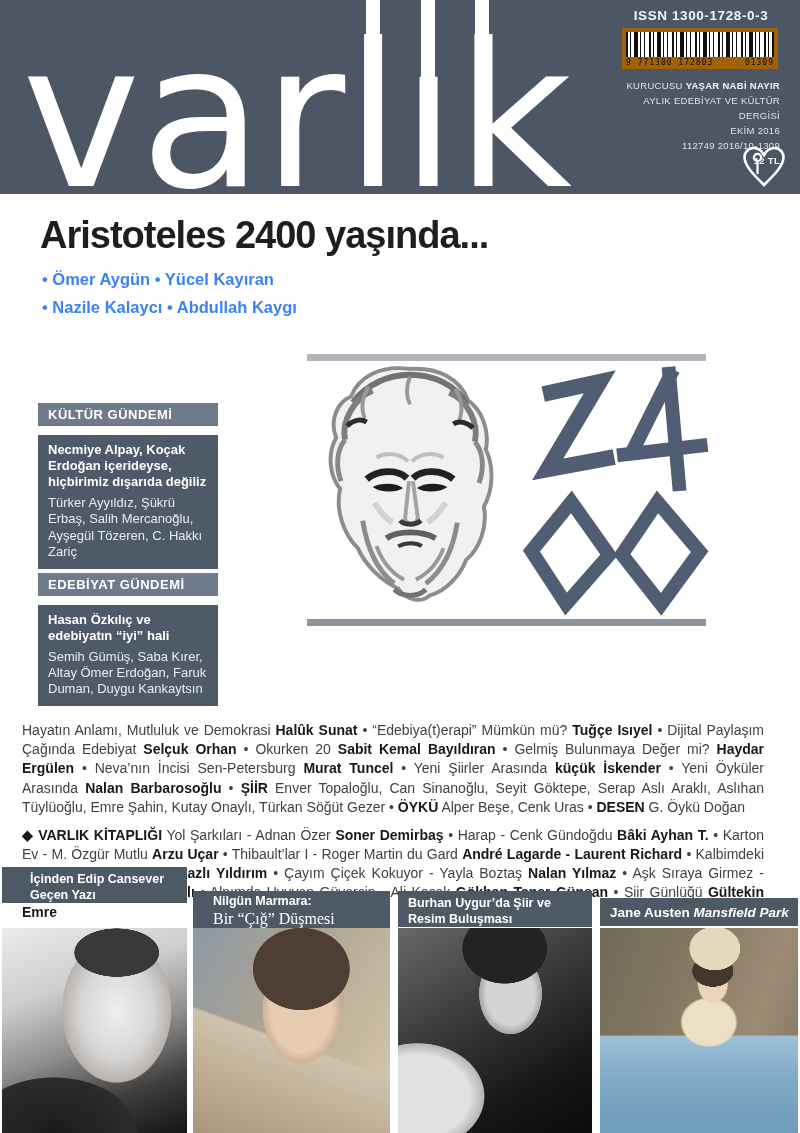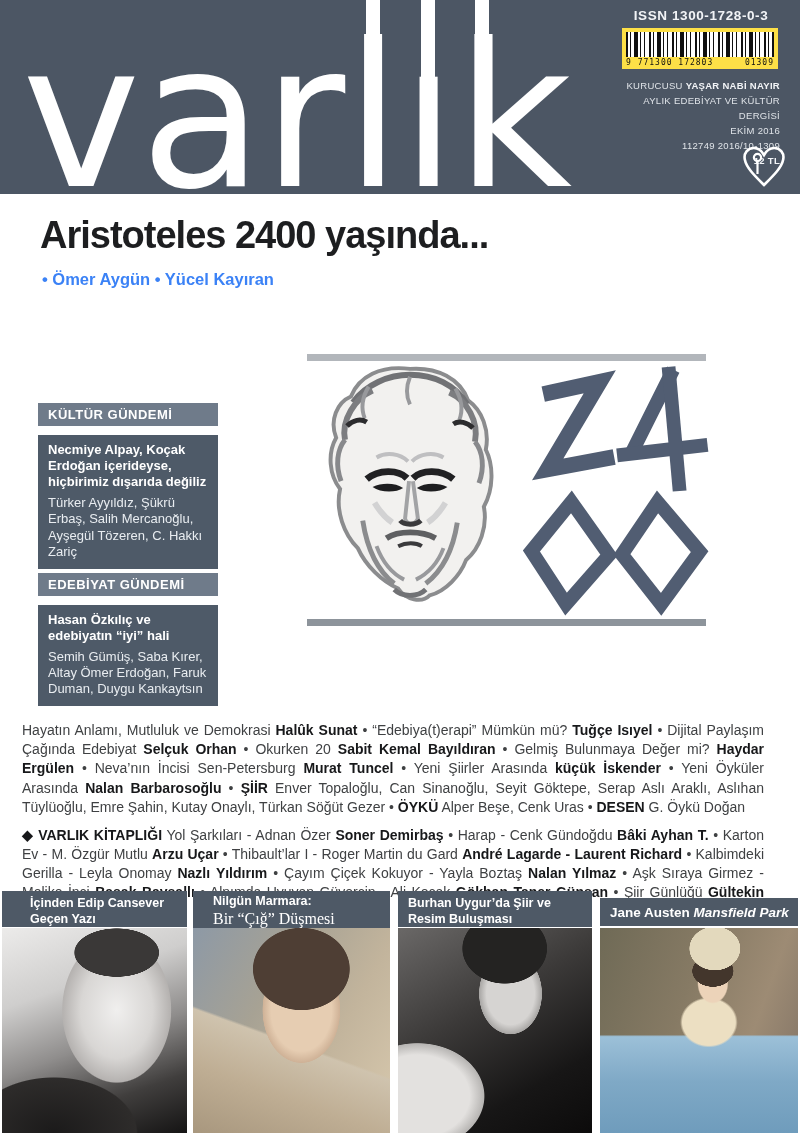--- a/index.html
+++ b/index.html
@@ -5,21 +5,21 @@
   html,body{margin:0;padding:0;background:#e8e8e8;}
   #cover{position:relative;width:800px;height:1133px;background:#ffffff;overflow:hidden;
          font-family:"Liberation Sans",sans-serif;-webkit-font-smoothing:antialiased;}
   .abs{position:absolute;}
 
   
   #masthead{left:0;top:0;width:800px;height:194px;background:#4c5664;overflow:hidden;}
   #logo-svg{position:absolute;left:0;top:0;}
   #mast-right{position:absolute;left:620px;top:8px;width:162px;color:#dfe3e8;}
   #issn{font-size:13.5px;font-weight:700;letter-spacing:.6px;text-align:center;color:#f2f4f7;}
-  #barcode-box{margin:5px 16px 0 2px;width:156px;background:#fde047;padding:4px 4px 2px 4px;box-sizing:border-box;}
+  #barcode-box{margin:5px 16px 0 2px;width:156px;background:#a16207;padding:4px 4px 2px 4px;box-sizing:border-box;}
   #barcode-bars{height:25px;background:repeating-linear-gradient(90deg,
       #101010 0 2px,#ffffff 2px 4px,#101010 4px 5px,#ffffff 5px 8px,
       #101010 8px 12px,#ffffff 12px 14px,#101010 14px 15px,#ffffff 15px 18px,
       #101010 18px 19px,#ffffff 19px 23px);}
   #barcode-nums{display:flex;justify-content:space-between;color:#101010;
       font-size:8px;letter-spacing:1px;padding-top:1px;font-family:"DejaVu Sans Mono",monospace;}
   #mast-lines{margin-top:9px;text-align:right;padding-right:2px;font-size:9.5px;line-height:15px;letter-spacing:.3px;}
   #mast-lines .b{font-weight:700;color:#f2f4f7;}
   #heart-icon{position:absolute;left:741px;top:144px;}
 
@@ -51,21 +51,21 @@
   #contents p + p{margin-top:9px;}
   .b{font-weight:700;}
   #contents .b{color:#17181a;}
   .accent{color:#5a6880;}
   .i{font-style:italic;}
   .serif{font-family:"Liberation Serif",serif;font-size:16px;font-weight:400;}
 
   
   .capbar{background:#4e5966;color:#fff;font-size:12.5px;font-weight:700;line-height:1.28;
           box-sizing:border-box;}
-  #cap-1{left:2px;top:891px;width:185px;height:36px;padding:4px 6px 0 28px;}
+  #cap-1{left:2px;top:867px;width:185px;height:36px;padding:4px 6px 0 28px;}
   #cap-2{left:193px;top:891px;width:197px;height:38px;padding:2px 6px 0 20px;}
   #cap-3{left:398px;top:891px;width:194px;height:36px;padding:4px 6px 0 10px;}
   #cap-4{left:600px;top:898px;width:198px;height:28px;padding:6px 6px 0 10px;font-size:13.5px;}
   .photo{top:928px;height:205px;}
   #photo-1{left:2px;width:185px;background:
       radial-gradient(70px 40px at 62% 12%, #3a3837 0 60%, rgba(0,0,0,0) 61%),
       radial-gradient(90px 120px at 62% 40%, #f0efee 0%, #d8d6d4 40%, #b5b2b0 60%, rgba(0,0,0,0) 61%),
       radial-gradient(150px 100px at 28% 100%, #1b1a1a 0%, #2e2c2b 55%, rgba(0,0,0,0) 56%),
       linear-gradient(160deg, #ecebea 0%, #cfcecd 30%, #8f8d8c 55%, #403e3d 78%, #151414 100%);}
   #photo-2{left:193px;width:197px;background:
@@ -119,20 +119,21 @@
 
     <svg id="heart-icon" width="46" height="46" viewBox="0 0 46 46" aria-hidden="true">
       <path d="M23 41 C14 32 5.5 24 3.8 15.5 C2.5 9 6.8 4 12.8 4 C17.8 4 21 7.5 23 11 C25 7.5 28.2 4 33.2 4 C39.2 4 43.5 9 42.2 15.5 C40.5 24 32 32 23 41 Z" fill="none" stroke="#ffffff" stroke-width="2.6"></path>
       <circle cx="16.5" cy="13.5" r="3.6" fill="none" stroke="#ffffff" stroke-width="2.2"></circle>
       <line x1="16.5" y1="17.5" x2="16.5" y2="30" stroke="#ffffff" stroke-width="2.2"></line>
     </svg>
   </div>
 
   <div id="cover-title" class="abs">Aristoteles 2400 yaşında...</div>
   <div id="authors-1" class="abs authors">• Ömer Aygün • Yücel Kayıran</div>
+  <div id="authors-2" class="abs authors">• Nazile Kalaycı • Abdullah Kaygı</div>
 
   <div id="sidebar" class="abs">
     <div class="sb-header">KÜLTÜR GÜNDEMİ</div>
     <div class="sb-body">
       <div class="sb-lead">Necmiye Alpay, Koçak Erdoğan içerideyse, hiçbirimiz dışarıda değiliz</div>
       <div class="sb-names">Türker Ayyıldız, Şükrü Erbaş, Salih Mercanoğlu, Ayşegül Tözeren, C. Hakkı Zariç</div>
     </div>
     <div class="sb-header">EDEBİYAT GÜNDEMİ</div>
     <div class="sb-body">
       <div class="sb-lead">Hasan Özkılıç ve edebiyatın “iyi” hali</div>

